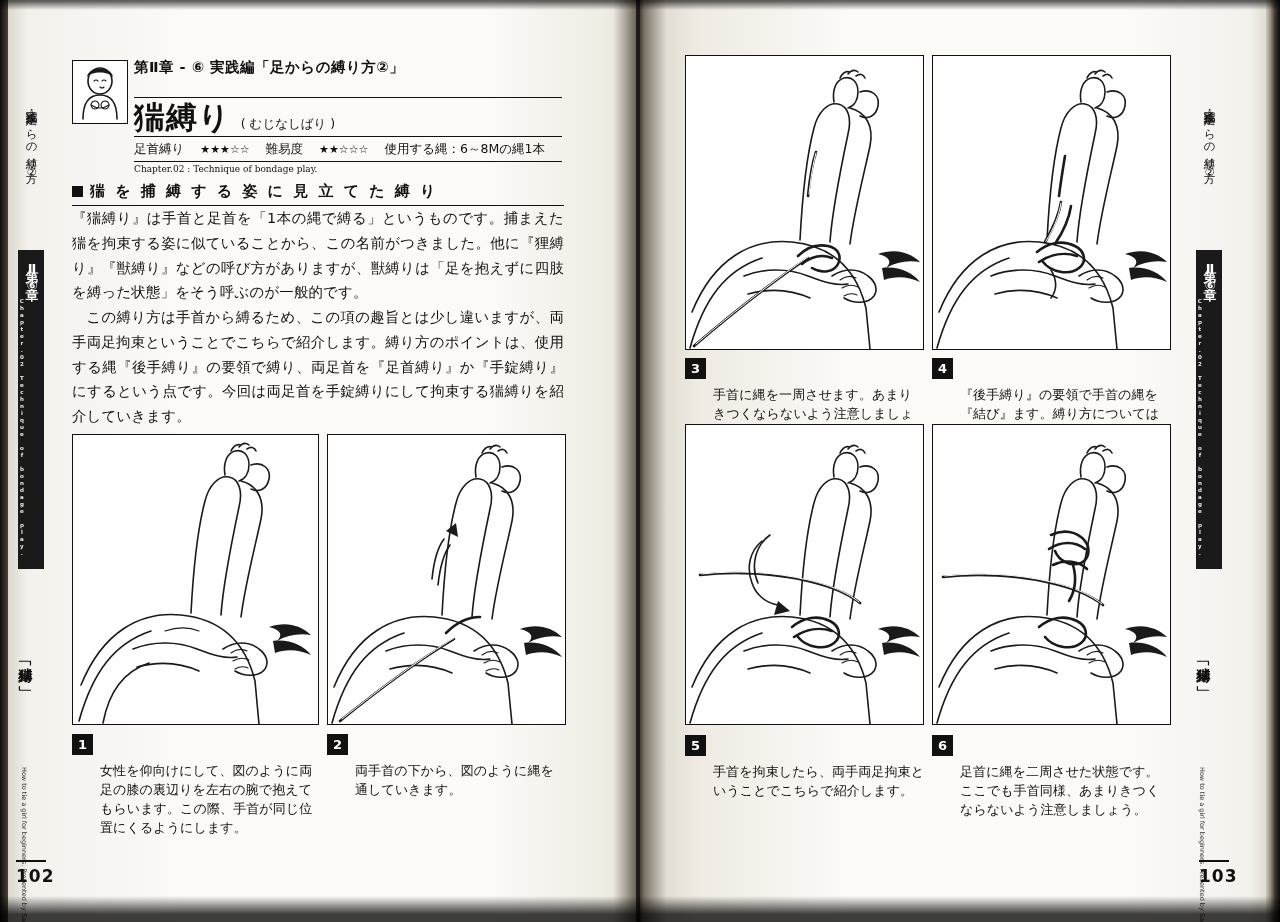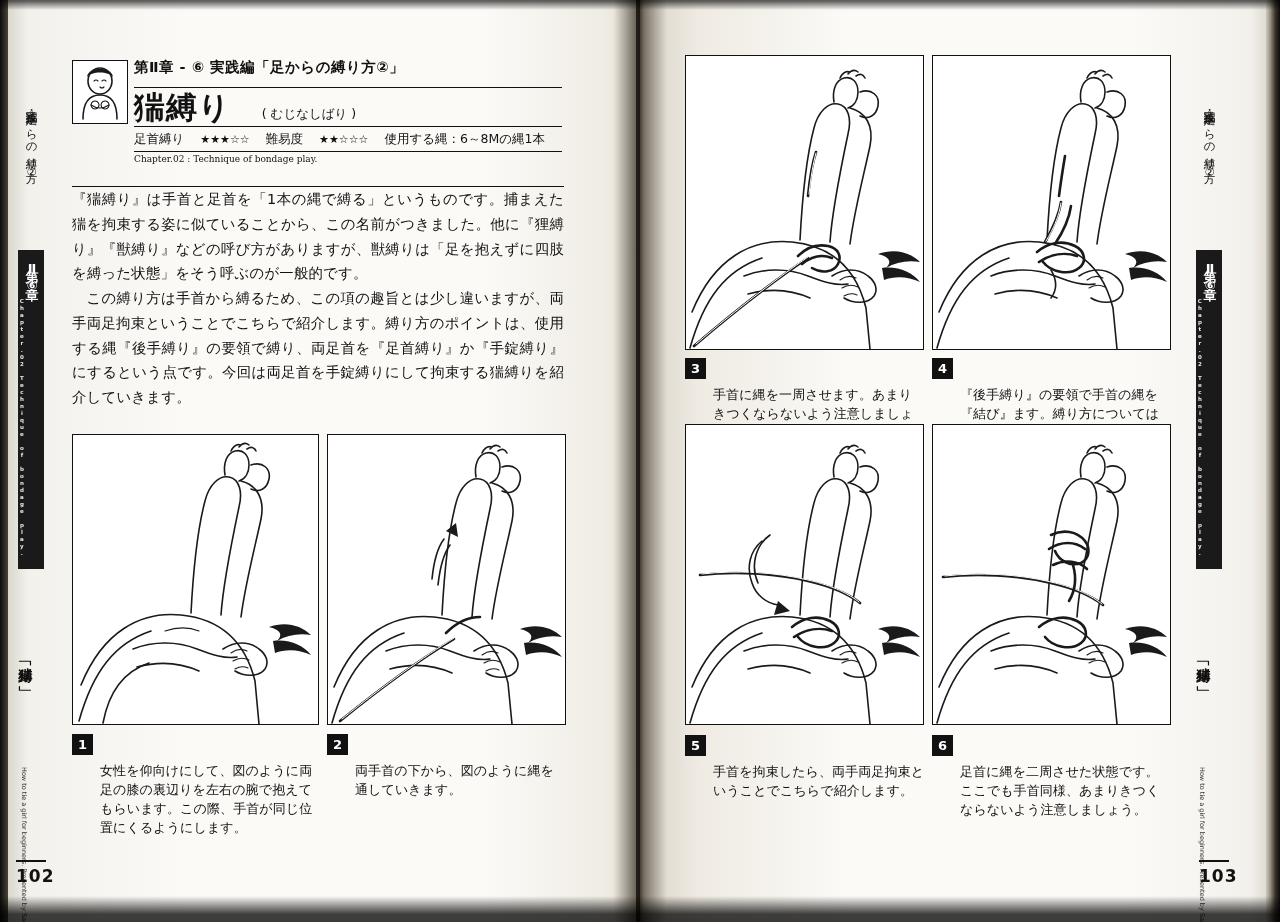--- a/index.html
+++ b/index.html
@@ -164,42 +164,41 @@
     overflow: hidden;
   }
   .head-inner {
     margin-left: 62px;
   }
   .chapter-line {
     font-size: 14.5px;
     font-weight: bold;
     color: #111;
     letter-spacing: 0.5px;
-    padding-bottom: 10px;
+    padding-bottom: 20px;
     border-bottom: 1.5px solid #111;
   }
   .title-line {
     display: flex;
     align-items: baseline;
     padding-top: 4px;
     border-bottom: 1.5px solid #111;
     padding-bottom: 3px;
-    gap: 15px;
   }
   .big-title {
     font-size: 31px;
     font-weight: bold;
     color: #111;
     letter-spacing: 1px;
     line-height: 1;
   }
   .kana {
     font-size: 12.5px;
     color: #111;
-    margin-left: 16px;
+    margin-left: 10px;
   }
   .meta-line {
     display: flex;
     align-items: center;
     font-size: 12.5px;
     color: #111;
     padding-top: 4px;
     border-bottom: 1.5px solid #111;
     padding-bottom: 3px;
   }
@@ -349,20 +348,24 @@
         <span class="meta-item stars">★★★☆☆</span>
         <span class="meta-item">難易度</span>
         <span class="meta-item stars">★★☆☆☆</span>
         <span class="meta-item">使用する縄：6～8Mの縄1本</span>
       </div>
       <div class="chapter-en">Chapter.02 : Technique of bondage play.</div>
     </div>
   </div>
 
   <div class="lede">
+    <div class="lede-head">
+      <span class="sq"></span>
+      <span>猯 を 捕 縛 す る 姿 に 見 立 て た 縛 り</span>
+    </div>
     <div class="lede-rule"></div>
     <div class="body-copy">
       <p>『猯縛り』は手首と足首を「1本の縄で縛る」というものです。捕まえた猯を拘束する姿に似ていることから、この名前がつきました。他に『狸縛り』『獣縛り』などの呼び方がありますが、獣縛りは「足を抱えずに四肢を縛った状態」をそう呼ぶのが一般的です。</p>
       <p>この縛り方は手首から縛るため、この項の趣旨とは少し違いますが、両手両足拘束ということでこちらで紹介します。縛り方のポイントは、使用する縄『後手縛り』の要領で縛り、両足首を『足首縛り』か『手錠縛り』にするという点です。今回は両足首を手錠縛りにして拘束する猯縛りを紹介していきます。</p>
     </div>
   </div>
 
   <div class="fig" style="left:72px; top:434px; width:245px; height:289px;">
     <svg class="illus" viewBox="0 0 245 289">
       <path class="ln" d="M8 250 C30 196 68 176 108 180 C148 184 172 206 182 246 L186 289"></path>

